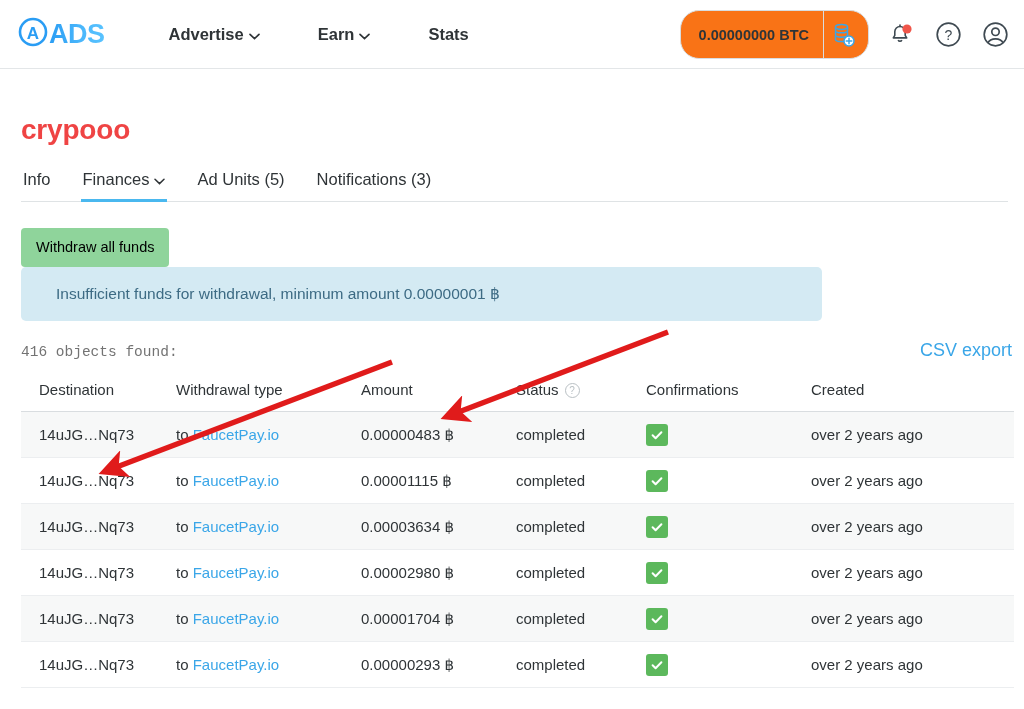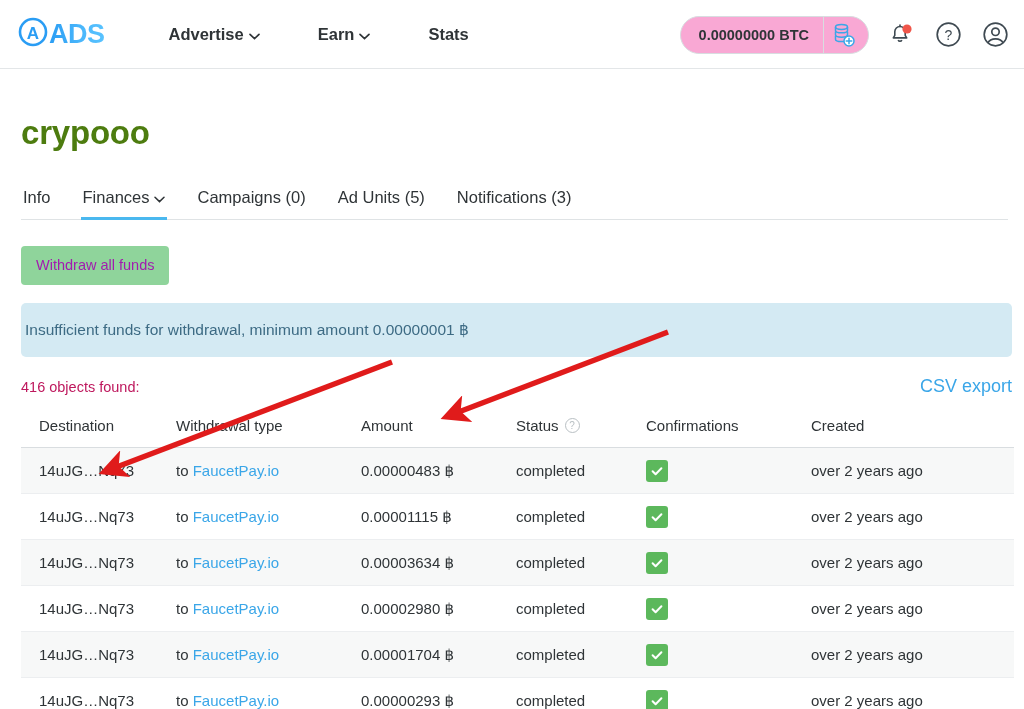--- a/index.html
+++ b/index.html
@@ -63,25 +63,25 @@
     right: 14px;
     top: 0;
     height: 69px;
     display: flex;
     align-items: center;
     gap: 17px;
   }
   .balance-pill {
     display: flex;
     align-items: center;
-    height: 38px;
+    height: 49px;
     border: 1px solid #d8dde0;
     border-radius: 19px;
     overflow: hidden;
-    background: #f9a8d4;
+    background: #f97316;
   }
   .balance-value {
     font-size: 14.5px;
     font-weight: bold;
     color: #2f3437;
     padding: 0 14px 0 18px;
     white-space: nowrap;
   }
   .balance-divider { width: 1px; align-self: stretch; background: #d8dde0; }
   .balance-add {
@@ -93,33 +93,33 @@
   .icon-btn {
     width: 30px; height: 30px;
     display: flex; align-items: center; justify-content: center;
     cursor: pointer;
     position: relative;
   }
 
   
   .page { position: relative; padding: 0 16px; }
   .page-title {
-    font-size: 33px;
+    font-size: 28px;
     font-weight: bold;
-    color: #4d7c0f;
+    color: #ef4444;
     margin-top: 45px;
     margin-left: 5px;
     letter-spacing: -0.2px;
   }
 
   .tabs {
     display: flex;
     align-items: flex-end;
     gap: 28px;
-    margin-top: 36px;
+    margin-top: 24px;
     margin-left: 5px;
     border-bottom: 1px solid #dfe3e5;
     padding-bottom: 0;
   }
   .tab {
     font-size: 16.5px;
     color: #2f3437;
     padding: 0 2px 10px 2px;
     cursor: pointer;
     display: flex;
@@ -129,49 +129,49 @@
     margin-bottom: -1px;
     white-space: nowrap;
   }
   .tab.active { border-bottom-color: #4ab8ef; }
 
   .withdraw-btn {
     margin-top: 26px;
     margin-left: 5px;
     display: inline-block;
     background: #8fd49b;
-    color: #a21caf;
+    color: #000000;
     font-size: 14.5px;
     border: none;
     border-radius: 4px;
     padding: 11px 15px 12px 15px;
     cursor: pointer;
     font-family: "Liberation Sans", sans-serif;
   }
 
   .alert {
-    margin-top: 18px;
-    margin-left: 5px;
-    width: 991px;
+    margin-top: 0;
+    margin-left: 5px;
+    width: 801px;
     background: #d4eaf3;
     border-radius: 5px;
-    padding: 18px 4px;
+    padding: 18px 35px;
     font-size: 15.5px;
     color: #3d6b84;
   }
 
   .objects-row {
     margin-top: 19px;
     margin-left: 5px;
     width: 991px;
     display: flex;
     align-items: baseline;
     justify-content: space-between;
   }
-  .objects-found { font-size: 14.5px; color: #be185d; }
+  .objects-found { font-size: 14.5px; color: #737373; font-family: Liberation Mono, monospace; }
   .csv-export {
     font-size: 18px;
     color: #3aa6e8;
     cursor: pointer;
     text-decoration: none;
   }
 
   
   table.data {
     margin-top: 20px;
@@ -187,21 +187,21 @@
     color: #2f3437;
     padding: 0 0 13px 0;
     border-bottom: 1px solid #d9dde0;
   }
   table.data th.c-dest { width: 155px; padding-left: 18px; }
   table.data th.c-type { width: 185px; }
   table.data th.c-amount { width: 155px; }
   table.data th.c-status { width: 130px; }
   table.data th.c-conf { width: 165px; }
   table.data th.c-created { width: 203px; }
-  .th-inner { display: flex; align-items: center; gap: 6px; }
+  .th-inner { display: flex; align-items: flex-end; gap: 6px; }
   .qmark {
     width: 15px; height: 15px;
     border: 1px solid #b9c0c4;
     border-radius: 50%;
     color: #b9c0c4;
     font-size: 10px;
     line-height: 13px;
     text-align: center;
     cursor: pointer;
     display: inline-block;
@@ -326,23 +326,20 @@
     </div>
     <div class="tab active">
       <span>Finances</span>
       <span class="caret">
         <svg width="11" height="7" viewBox="0 0 11 7">
             <path d="M1 1.3 L5.5 5.6 L10 1.3" fill="none" stroke="#2f3437" stroke-width="1.5" stroke-linecap="round"></path>
           </svg>
       </span>
     </div>
     <div class="tab">
-      <span>Campaigns (0)</span>
-    </div>
-    <div class="tab">
       <span>Ad Units (5)</span>
     </div>
     <div class="tab">
       <span>Notifications (3)</span>
     </div>
   </div>
 
   <button class="withdraw-btn">Withdraw all funds</button>
 
   <div class="alert">

